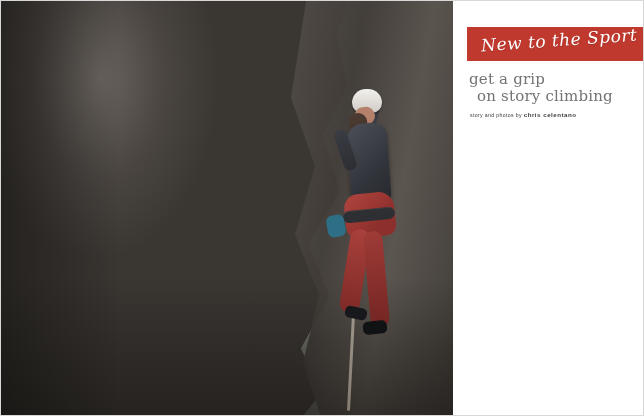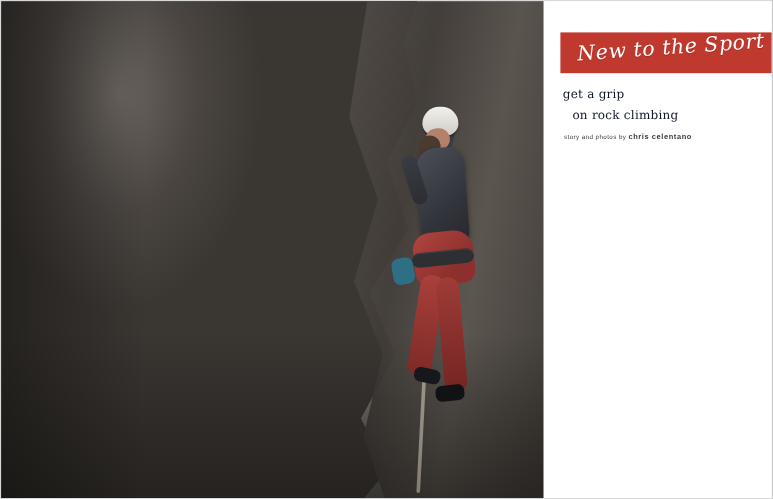--- a/index.html
+++ b/index.html
@@ -206,23 +206,23 @@
     white-space: nowrap;
     transform: rotate(-4deg);
     text-shadow: 0 1px 0 rgba(0,0,0,.15);
   }
 
   .headline {
     position: absolute;
     left: 16px;
     top: 70px;
     width: 168px;
-    color: #0f172a;
+    color: #737373;
     font-family: "DejaVu Serif", serif;
-    font-size: 10px;
+    font-size: 15px;
     line-height: 17px;
     letter-spacing: .2px;
   }
   .headline .l2 { display: block; padding-left: 8px; }
 
   .byline {
     position: absolute;
     left: 17px;
     top: 110px;
     width: 168px;
@@ -278,21 +278,21 @@
   <div class="gutter-line"></div>
 
   <div class="text-col">
 
     <div class="kicker-band">
       <span class="kicker">New to the Sport</span>
     </div>
 
     <div class="headline">
       <span>get a grip</span>
-      <span class="l2">on rock climbing</span>
+      <span class="l2">on story climbing</span>
     </div>
 
     <div class="byline">
       <span>story and photos by </span><b>CHRIS CELENTANO</b>
     </div>
 
   </div>
 </div>
 
 </body></html>

